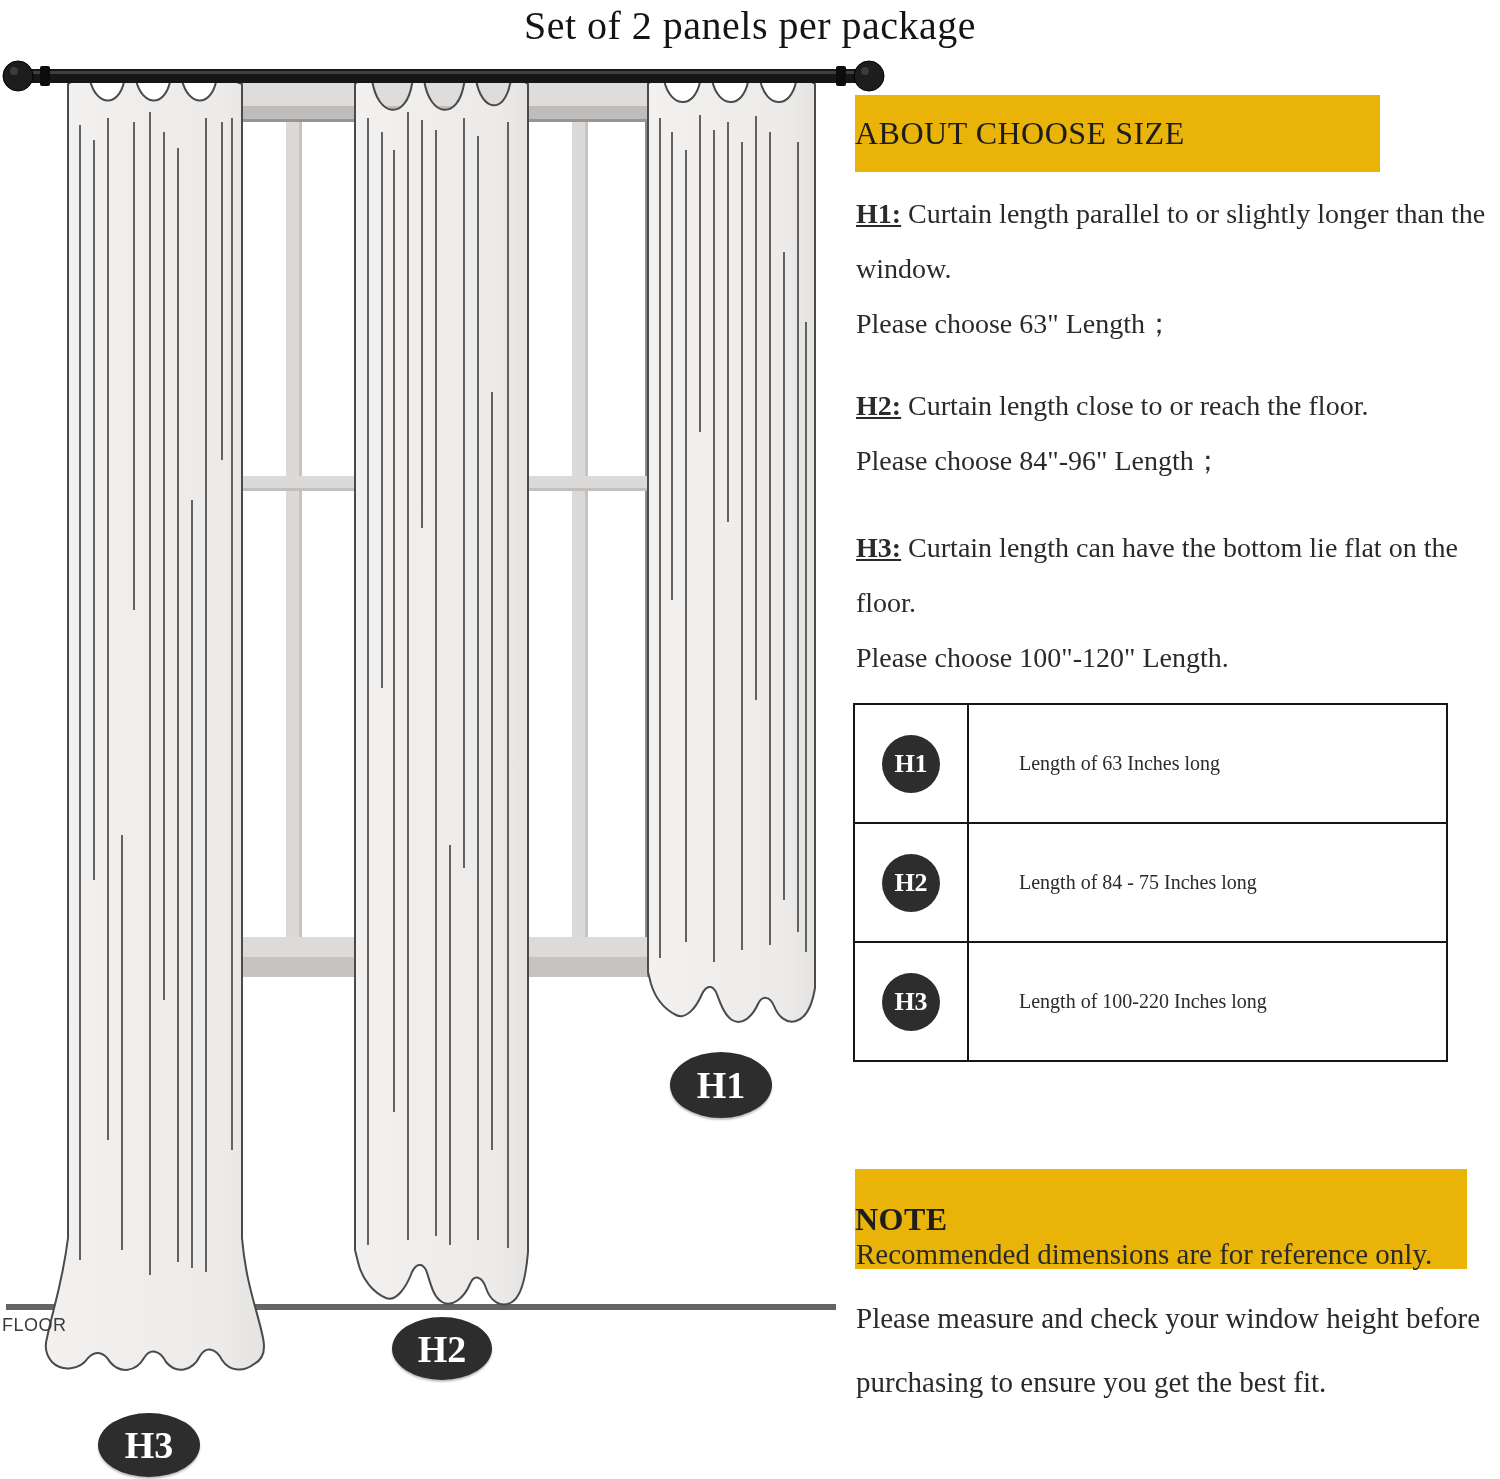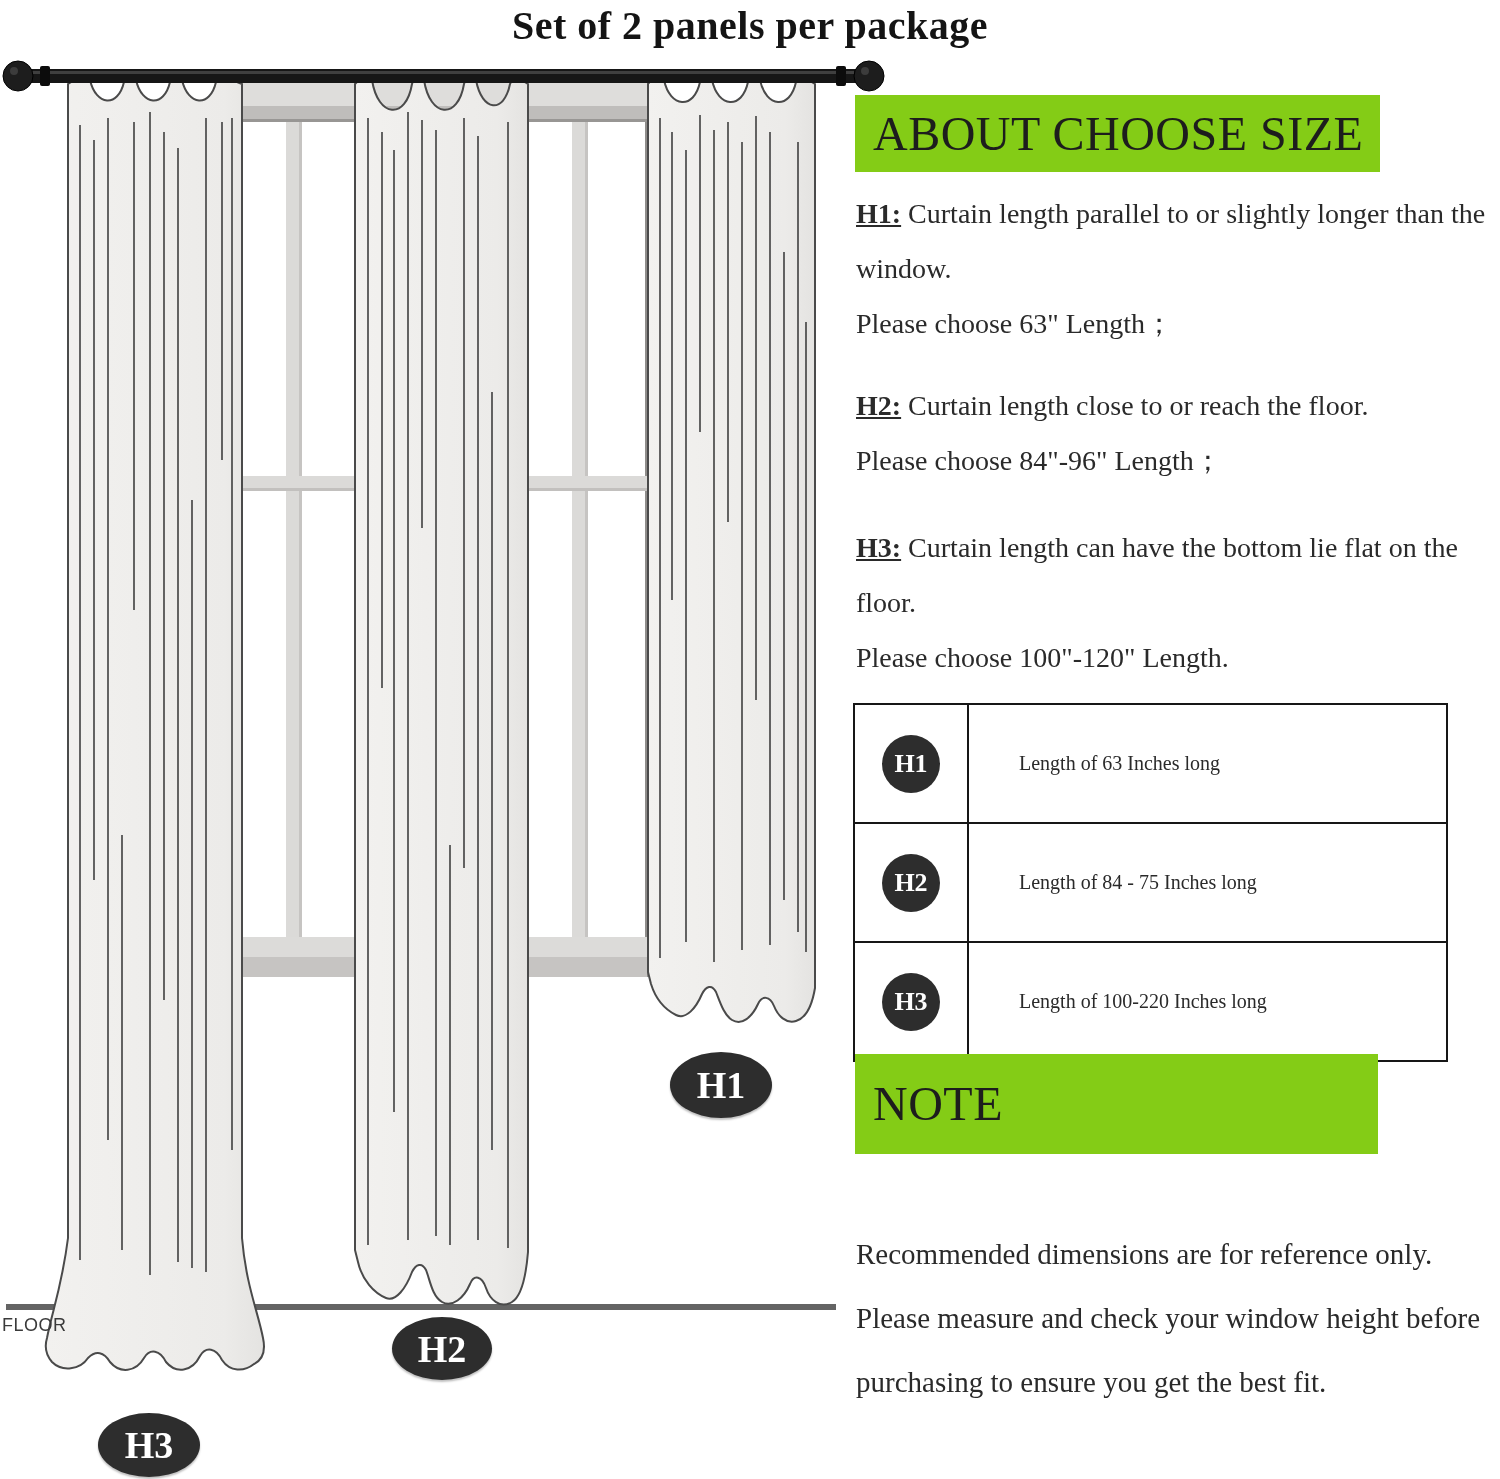--- a/index.html
+++ b/index.html
@@ -1,37 +1,37 @@
 <!DOCTYPE html>
 <html><head>
 <meta charset="utf-8">
 <style>
   html,body{margin:0;padding:0;background:#ffffff;}
   #canvas{position:relative;width:1500px;height:1479px;background:#ffffff;overflow:hidden;
           font-family:"Liberation Serif","DejaVu Serif",serif;color:#262626;}
 
   .page-title{position:absolute;left:0;top:0;width:1500px;text-align:center;
-              font-size:40px;font-weight:bold;color:#141414;line-height:52px;letter-spacing:0.5px;}
+              font-size:40px;font-weight:normal;color:#141414;line-height:52px;letter-spacing:0.5px;}
 
   .illus{position:absolute;left:0;top:0;}
 
   .floor-label{position:absolute;left:2px;top:1315px;font-family:"Liberation Sans","DejaVu Sans",sans-serif;
                font-size:18px;color:#3a3a3a;letter-spacing:0.5px;}
 
   .badge{position:absolute;background:#2d2d2d;border-radius:50%;color:#ffffff;
          display:flex;align-items:center;justify-content:center;
          font-weight:bold;font-size:38px;box-shadow:0 2px 2px rgba(0,0,0,0.25);}
   .badge-h1{left:670px;top:1052px;width:102px;height:66px;}
   .badge-h2{left:392px;top:1317px;width:100px;height:63px;}
   .badge-h3{left:98px;top:1413px;width:102px;height:64px;}
 
-  .gray-box{position:absolute;background:#84cc16;color:#1d1d1d;font-size:48px;
-            letter-spacing:0.5px;padding-left:18px;box-sizing:border-box;}
+  .gray-box{position:absolute;background:#eab308;color:#1d1d1d;font-size:32px;
+            letter-spacing:0.5px;box-sizing:border-box;}
   .about-box{left:855px;top:95px;width:525px;height:77px;line-height:77px;}
-  .note-box{left:855px;top:1054px;width:523px;height:100px;line-height:100px;}
+  .note-box{left:855px;top:1169px;width:612px;height:100px;line-height:100px;font-weight:bold;}
 
   .size-para{position:absolute;left:856px;width:650px;margin:0;font-size:28px;line-height:55px;color:#2a2a2a;}
   .size-para .pfx{font-weight:bold;text-decoration:underline;}
   .size-para .choose{display:block;}
   .para-1{top:186px;}
   .para-2{top:378px;}
   .para-3{top:520px;}
 
   .size-table{position:absolute;left:853px;top:703px;width:595px;border-collapse:collapse;}
   .size-table td{border:2px solid #161616;height:115px;}

